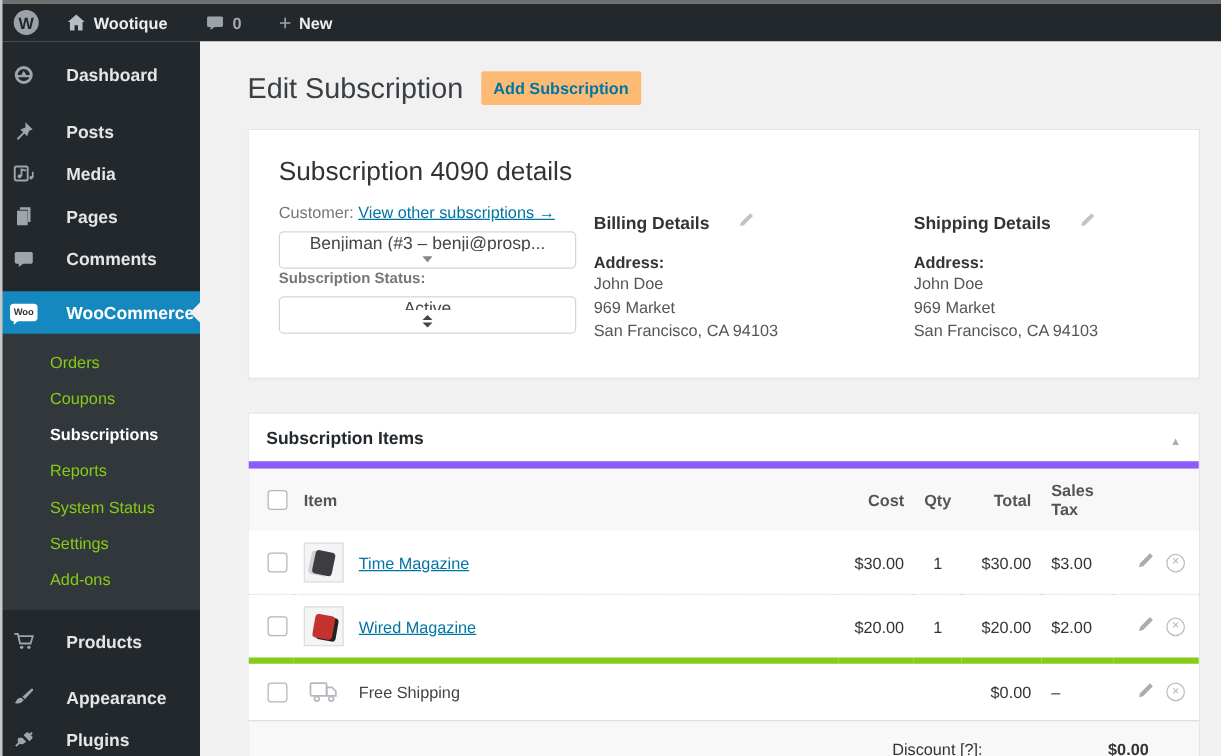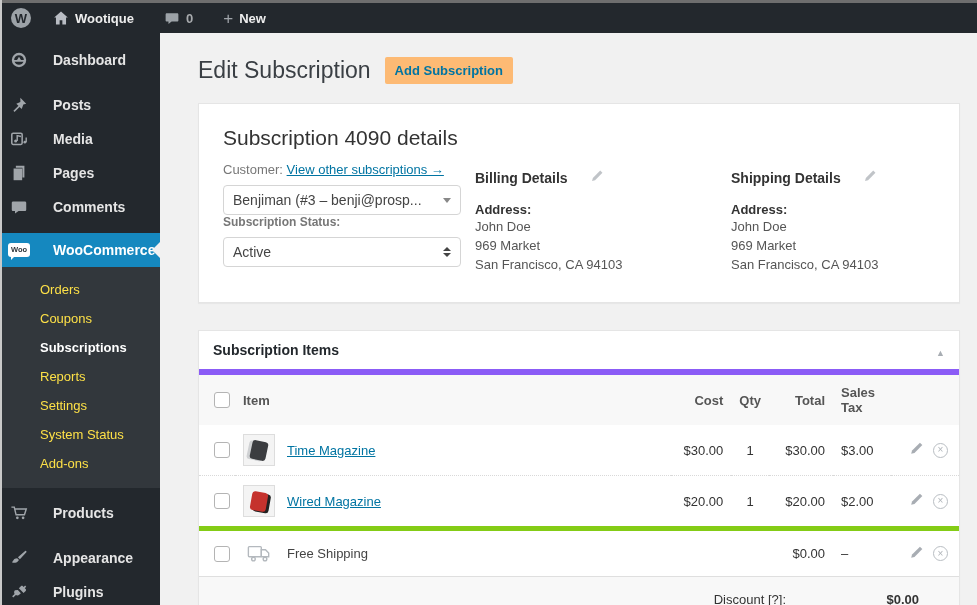--- a/index.html
+++ b/index.html
@@ -22,41 +22,41 @@
   
   .sidebar { width:160px; background:#23282d; flex:none; padding-top:10px; overflow:hidden; }
   .menu-item { position:relative; display:flex; align-items:center; height:34px; padding-left:8px; gap:23px; color:#e5e5e5; font-size:14px; font-weight:600; cursor:pointer; }
   .mi-icon { width:22px; display:flex; justify-content:center; flex:none; }
   .sep { height:11px; }
   .menu-item.active { background:#1588bf; color:#fff; }
   .menu-item.active .arrow { position:absolute; right:0; top:50%; margin-top:-8px; width:0; height:0; border:8px solid transparent; border-right-color:#f1f1f1; }
   .woo-badge { background:#fff; color:#2c3338; font-size:7.5px; font-weight:bold; border-radius:3px; padding:3px 3px; position:relative; line-height:1; }
   .woo-badge::after { content:""; position:absolute; left:3px; bottom:-3px; border:3px solid transparent; border-top-color:#fff; border-left-color:#fff; }
   .submenu { background:#32373c; padding:8px 0 10px; }
-  .submenu-item { padding:7px 0 7px 40px; font-size:13px; color:#fde047; cursor:pointer; }
+  .submenu-item { padding:7px 0 7px 40px; font-size:13px; color:#84cc16; cursor:pointer; }
   .submenu-item.current { color:#fff; font-weight:bold; }
 
   
   .content { flex:1; padding:20px 17px 0 38px; overflow:hidden; }
   .page-head { display:flex; align-items:center; gap:14px; padding-top:4px; }
   .page-head h1 { font-size:23px; font-weight:400; color:#3a3f44; }
   .add-btn { background:#fdba74; color:#0074a2; font-size:13px; font-weight:600; padding:6px 10px; border-radius:2px; text-decoration:none; cursor:pointer; }
 
   .panel { background:#fff; border:1px solid #e5e5e5; box-shadow:0 1px 1px rgba(0,0,0,.04); }
 
   
   .panel-details { margin-top:19px; padding:22px 24px 28px; }
   .details-title { font-size:21px; font-weight:400; color:#333; margin-bottom:12px; }
   .cols { display:flex; }
   .col-order { width:252px; flex:none; }
   .col-billing { width:256px; flex:none; padding-top:7px; }
   .col-shipping { flex:1; padding-top:7px; }
   .cust-line { font-size:13px; color:#777; }
   .cust-line a { color:#0074a2; }
-  .selectbox { width:238px; height:30px; border:1px solid #d5d5d5; border-radius:4px; background:#fff; display:flex; align-items:center; justify-content:space-between; padding:0 9px; font-size:14px; color:#444; margin-top:8px; cursor:pointer; }
+  .selectbox { width:238px; height:30px; border:1px solid #d5d5d5; border-radius:4px; background:#fff; display:flex; align-items:center; justify-content:space-between; padding:0 9px; font-size:14px; color:#444; margin-top:8px; cursor:pointer;flex-direction:column; }
   .sel-text { white-space:nowrap; overflow:hidden; }
   .s2arrow { width:0; height:0; border:4px solid transparent; border-top:5px solid #888; margin-top:4px; flex:none; }
   .spin { display:flex; flex-direction:column; gap:2px; flex:none; }
   .spin i { display:block; width:0; height:0; border:4px solid transparent; }
   .spin .up { border-bottom:4px solid #444; }
   .spin .dn { border-top:4px solid #444; }
   .status-label { font-size:12px; color:#777; margin-top:0;font-weight:bold; }
   .addr-head { display:flex; align-items:flex-end; gap:22px; font-size:14px; font-weight:bold; color:#333; }
   .addr-label { font-size:13px; font-weight:bold; color:#333; margin-top:16px; }
   .addr-line { font-size:13px; color:#555; line-height:19px; }
@@ -184,22 +184,22 @@
         <span class="woo-badge">Woo</span>
       </span>
       <span class="mi-label">WooCommerce</span>
       <span class="arrow"></span>
     </div>
     <div class="submenu">
       <div class="submenu-item">Orders</div>
       <div class="submenu-item">Coupons</div>
       <div class="submenu-item current">Subscriptions</div>
       <div class="submenu-item">Reports</div>
+      <div class="submenu-item">System Status</div>
       <div class="submenu-item">Settings</div>
-      <div class="submenu-item">System Status</div>
       <div class="submenu-item">Add-ons</div>
     </div>
     <div class="sep" style="height:8px;"></div>
     <div class="menu-item">
       <span class="mi-icon">
         <svg width="19" height="18" viewBox="0 0 20 20">
             <path fill="none" stroke="#a0a5aa" stroke-width="1.6" d="M1 3.5h3.2l2 8.5h9.3l2-6.5H5.3"></path>
             <circle cx="7.6" cy="15.4" r="1.5" fill="#a0a5aa"></circle>
             <circle cx="14" cy="15.4" r="1.5" fill="#a0a5aa"></circle>
           </svg>

